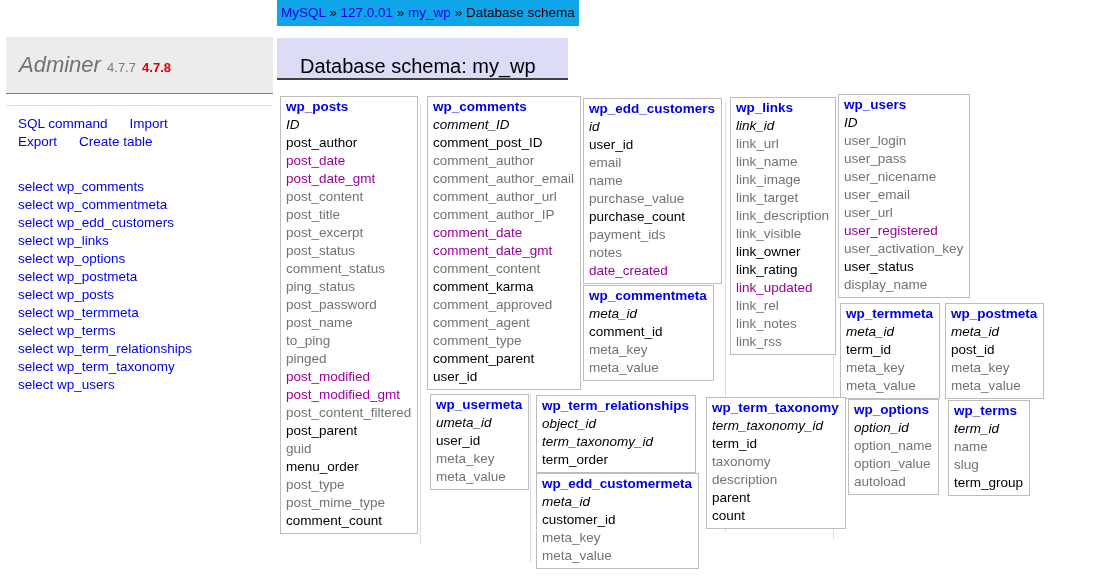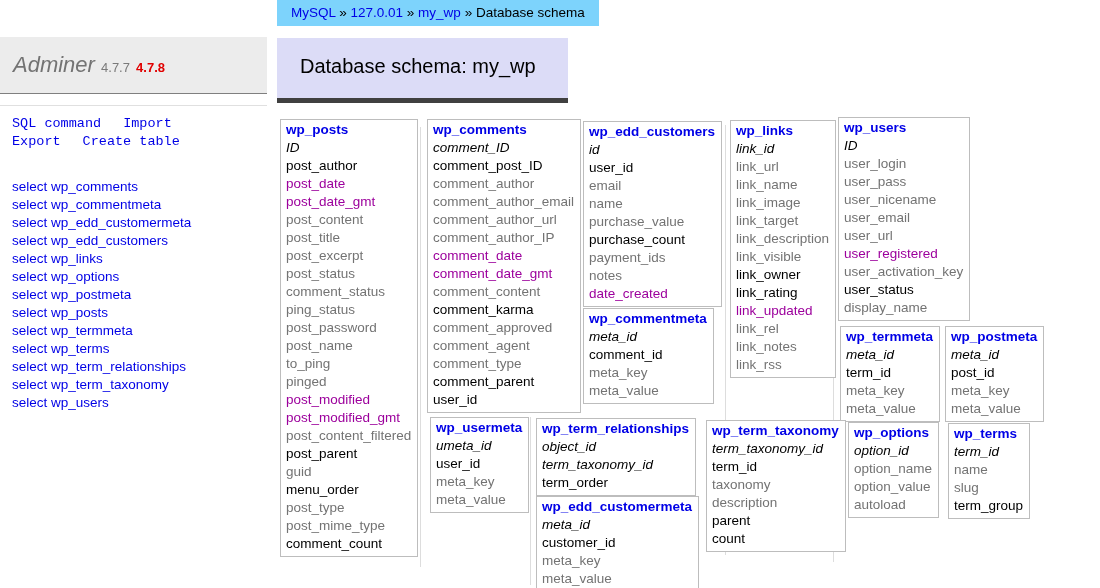--- a/index.html
+++ b/index.html
@@ -1,47 +1,47 @@
 <!DOCTYPE html>
 <html><head>
 <meta charset="utf-8">
 <style>
   html,body{margin:0;padding:0;width:1100px;height:588px;overflow:hidden;
     background:#fff;color:#000;font-family:"Liberation Sans",sans-serif;}
   a{color:#0000e6;text-decoration:none;cursor:pointer;}
 
   
   #content{margin-left:277px;}
-  #breadcrumb{display:inline-block;background:#7dd3fc;padding:5px 14px 6px;
+  #breadcrumb{display:inline-block;background:#0ea5e9;padding:5px 4px 6px;
     font-size:13.5px;margin:0;}
   #breadcrumb .sep{color:#000;}
 
   
-  #menu{position:absolute;left:0;top:37px;width:267px;}
+  #menu{position:absolute;left:0;top:37px;width:267px;padding-left:6px;}
   #menu h1{margin:0;background:#ececec;border-bottom:1px solid #7f7f7f;
     padding:15px 0 15px 13px;font-weight:normal;font-size:22px;}
   .logo{font-style:italic;color:#737373;}
   .ver{font-size:13px;color:#7a7a7a;}
   .ver-new{font-size:13px;color:#e00000;font-weight:bold;}
   .dbrow{margin:14px 12px 0;display:flex;align-items:center;font-size:13.5px;}
   .dbsel-wrap{position:relative;margin-left:6px;flex:1;}
   select{width:162px;height:23px;font-size:13px;font-family:"Liberation Sans",sans-serif;
     -webkit-appearance:none;appearance:none;border:1px solid #8f8f8f;border-radius:3px;
     background:linear-gradient(#f8f8f8,#dadada);padding:1px 22px 1px 6px;color:#000;}
   .dbsel-wrap svg{position:absolute;right:8px;top:8px;pointer-events:none;}
   .side-hr{border:none;border-top:1px solid #e0e0e0;margin:11px 0 9px;}
-  .quick-links{margin:0 0 4px 12px;font-size:13.5px;line-height:18px;font-family:Liberation Mono, monospace;}
+  .quick-links{margin:0 0 4px 12px;font-size:13.5px;line-height:18px;}
   .quick-links a.gap{margin-right:22px;}
   ul.table-list{list-style:none;margin:27px 0 0 12px;padding:0;
     font-size:13.5px;line-height:18px;}
 
   
   .h2wrap{margin:0;}
   h2{display:inline-block;margin:12px 0 0;background:#dcdcf7;
-    border-bottom:5px solid #404040;padding:17px 32px 20px 23px;
+    border-bottom:2px solid #404040;padding:17px 32px 0 23px;
     font-weight:normal;font-size:20px;}
 
   
   #schema{position:relative;margin-top:14px;height:478px;}
   .tbox{position:absolute;background:#fff;border:1px solid #bdbdbd;
     padding:1px 6px 3px 5px;font-size:13.5px;line-height:18px;
     white-space:nowrap;z-index:1;}
   .tname{font-weight:bold;display:block;}
   .col{color:#000;}
   .c-key{font-style:italic;}
@@ -63,21 +63,20 @@
   <hr class="side-hr">
 
   <p class="quick-links">
     <a class="gap">SQL command</a><a>Import</a><br>
     <a class="gap">Export</a><a>Create table</a>
   </p>
 
   <ul class="table-list">
       <li><a>select</a> <a>wp_comments</a></li>
       <li><a>select</a> <a>wp_commentmeta</a></li>
-      <li><a>select</a> <a>wp_edd_customermeta</a></li>
       <li><a>select</a> <a>wp_edd_customers</a></li>
       <li><a>select</a> <a>wp_links</a></li>
       <li><a>select</a> <a>wp_options</a></li>
       <li><a>select</a> <a>wp_postmeta</a></li>
       <li><a>select</a> <a>wp_posts</a></li>
       <li><a>select</a> <a>wp_termmeta</a></li>
       <li><a>select</a> <a>wp_terms</a></li>
       <li><a>select</a> <a>wp_term_relationships</a></li>
       <li><a>select</a> <a>wp_term_taxonomy</a></li>
       <li><a>select</a> <a>wp_users</a></li>

